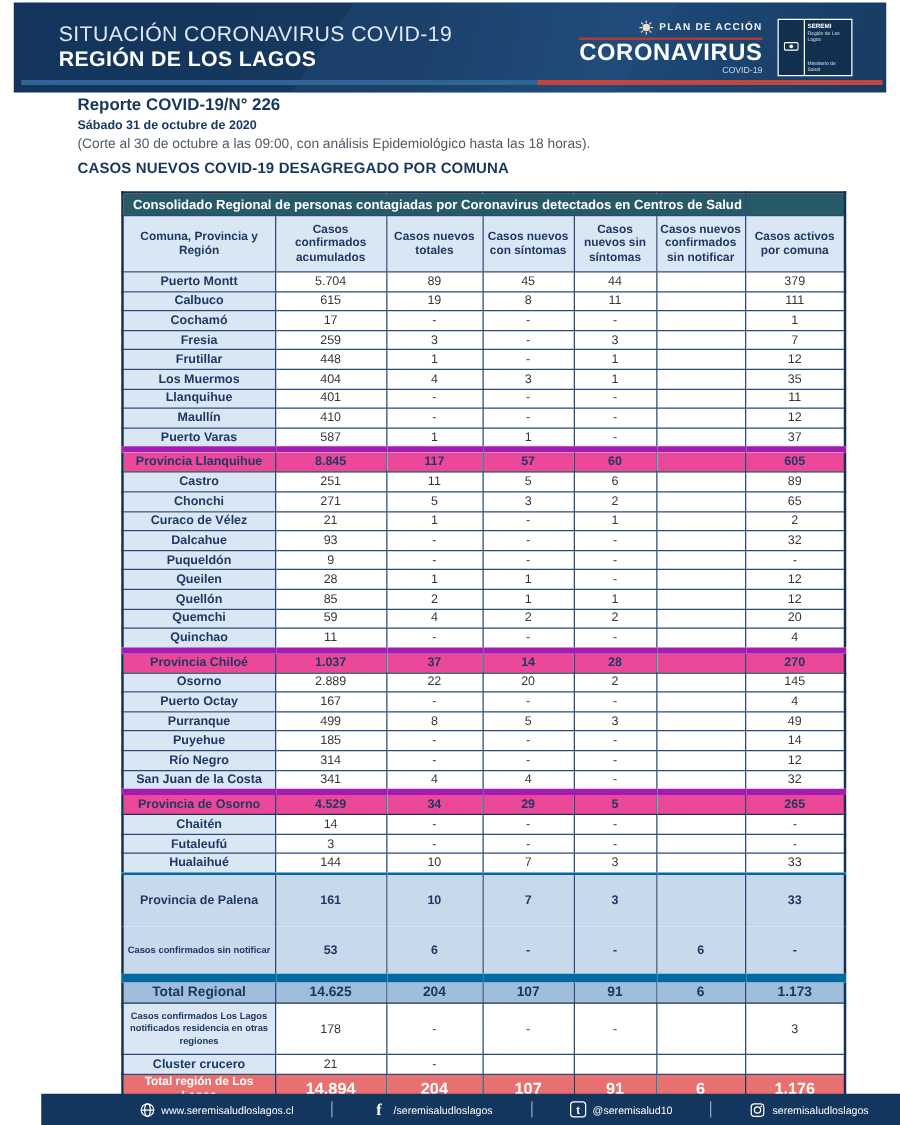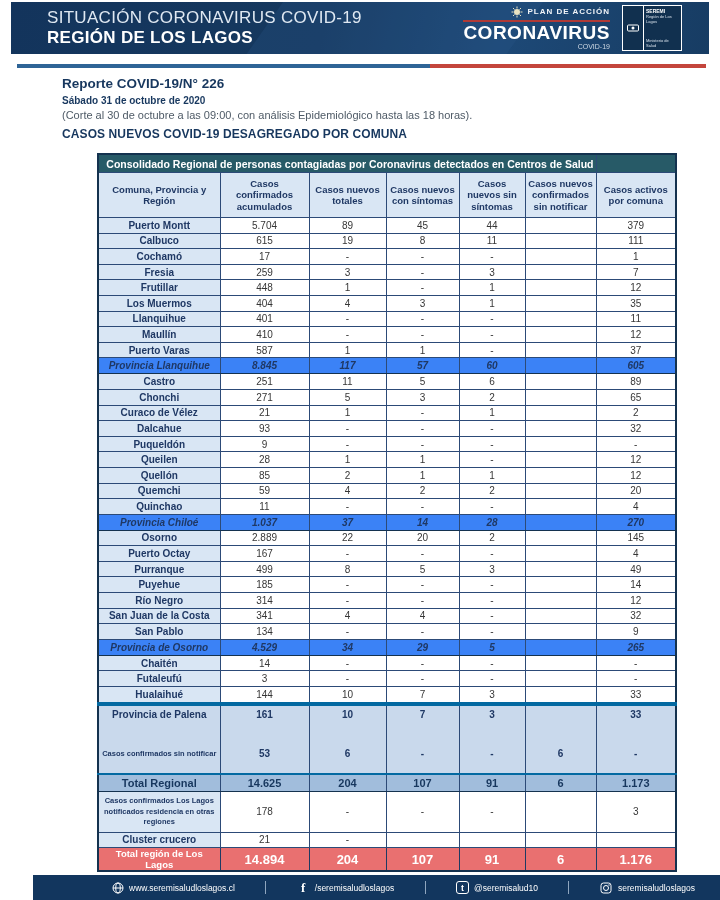--- a/index.html
+++ b/index.html
@@ -2,21 +2,21 @@
 <html><head>
 <meta charset="utf-8">
 <style>
   html,body{margin:0;padding:0;}
   body{
     width:720px;height:900px;background:#ffffff;position:relative;overflow:hidden;
     font-family:"Liberation Sans",sans-serif;-webkit-font-smoothing:antialiased;
   }
   
   .banner{
-    position:absolute;top:2px;left:11px;right:11px;height:52px;
+    position:absolute;top:2px;left:11px;right:11px;height:72px;
     background:linear-gradient(105deg,#13345c 0%,#16395f 45%,#1d4977 70%,#173c63 100%);
     display:flex;align-items:center;overflow:hidden;
   }
   .banner::before{content:"";position:absolute;left:35%;top:-20px;width:260px;height:120px;
     background:#2a578a;opacity:.25;transform:skewX(-35deg);}
   .banner-titles{padding-left:36px;line-height:1.15;position:relative;}
   .banner-t1{font-size:17px;font-weight:500;color:#dfe8f2;letter-spacing:.3px;}
   .banner-t2{font-size:17px;font-weight:bold;color:#ffffff;letter-spacing:.3px;}
   .banner-right{margin-left:auto;display:flex;align-items:flex-start;gap:12px;padding-right:27px;position:relative;}
   .corona-logo{text-align:right;color:#fff;line-height:1;}
@@ -44,25 +44,25 @@
   
   .table-wrap{position:absolute;top:153px;left:97px;width:578px;}
   table{border-collapse:collapse;width:100%;table-layout:fixed;}
   table{border:2px solid #14324f;}
   td,th{border:1px solid #2c4a77;padding:0 2px;text-align:center;overflow:hidden;}
   .title-row td{background:#275a67;color:#ffffff;font-size:10.5px;font-weight:bold;height:17px;text-align:right;}
   .head-row th{background:#d9e6f4;color:#1f3864;font-size:9.5px;font-weight:bold;height:44px;line-height:1.2;}
   .lbl{background:#d9e6f4;color:#1f3864;font-weight:bold;font-size:10px;}
   .val{background:#ffffff;color:#363636;font-size:10px;}
   tr.row-comuna td{height:14.6px;}
-  tr.row-province td{background:#3b82f6;color:#1f3864;font-weight:bold;height:15px;border-top:1px solid #a21caf;border-bottom:1px solid #14324f;font-style:italic;}
-  tr.row-palena-top td{background:#c9d9ec;color:#1f3864;font-weight:bold;height:26px;vertical-align:top;padding-top:3px;border-bottom:none;border-top:4px solid #0369a1;}
+  tr.row-province td{background:#ec4899;color:#1f3864;font-weight:bold;height:15px;border-top:5px solid #a21caf;border-bottom:1px solid #14324f;}
+  tr.row-palena-top td{background:#c9d9ec;color:#1f3864;font-weight:bold;height:26px;vertical-align:top;padding-top:15px;border-bottom:none;border-top:2px solid #0369a1;}
   tr.row-palena-bottom td{background:#c9d9ec;color:#1f3864;font-weight:bold;height:38px;border-top:none;border-bottom:1px solid #14324f;}
   tr.row-palena-bottom td.lbl{font-size:7.5px;line-height:1.3;}
-  tr.row-total td{background:#a1bddc;color:#17375e;font-weight:bold;font-size:11px;height:16px;border-top:2px solid #0369a1;border-bottom:1px solid #14324f;}
+  tr.row-total td{background:#a1bddc;color:#17375e;font-weight:bold;font-size:11px;height:16px;border-top:7px solid #0369a1;border-bottom:1px solid #14324f;}
   tr.row-note td{height:40px;}
   tr.row-note td.lbl{font-size:7.5px;line-height:1.35;}
   tr.row-grand td{background:#e97070;color:#ffffff;font-weight:bold;font-size:13px;height:20px;border-color:#1d3a63;}
   tr.row-grand td.lbl{font-size:9.5px;}
   
   .footer-bar{position:absolute;bottom:0;left:33px;width:692px;height:25px;background:#12365e;
     display:flex;align-items:center;justify-content:space-between;padding:0 30px 0 78px;box-sizing:border-box;}
   .footer-item{display:flex;align-items:center;gap:5px;color:#ffffff;font-size:8.5px;text-decoration:none;}
   .footer-sep{width:1px;height:13px;background:#8fa6bf;}
   .ficon{display:inline-flex;align-items:center;justify-content:center;width:13px;height:13px;color:#fff;}
@@ -385,29 +385,20 @@
         </tr>
         <tr class="row-comuna">
           <td class="lbl">San Juan de la Costa</td>
           <td class="val">341</td>
           <td class="val">4</td>
           <td class="val">4</td>
           <td class="val">-</td>
           <td class="val"></td>
           <td class="val">32</td>
         </tr>
-        <tr class="row-comuna">
-          <td class="lbl">San Pablo</td>
-          <td class="val">134</td>
-          <td class="val">-</td>
-          <td class="val">-</td>
-          <td class="val">-</td>
-          <td class="val"></td>
-          <td class="val">9</td>
-        </tr>
         <tr class="row-province">
           <td class="lbl">Provincia de Osorno</td>
           <td class="val">4.529</td>
           <td class="val">34</td>
           <td class="val">29</td>
           <td class="val">5</td>
           <td class="val"></td>
           <td class="val">265</td>
         </tr>
         <tr class="row-comuna">

